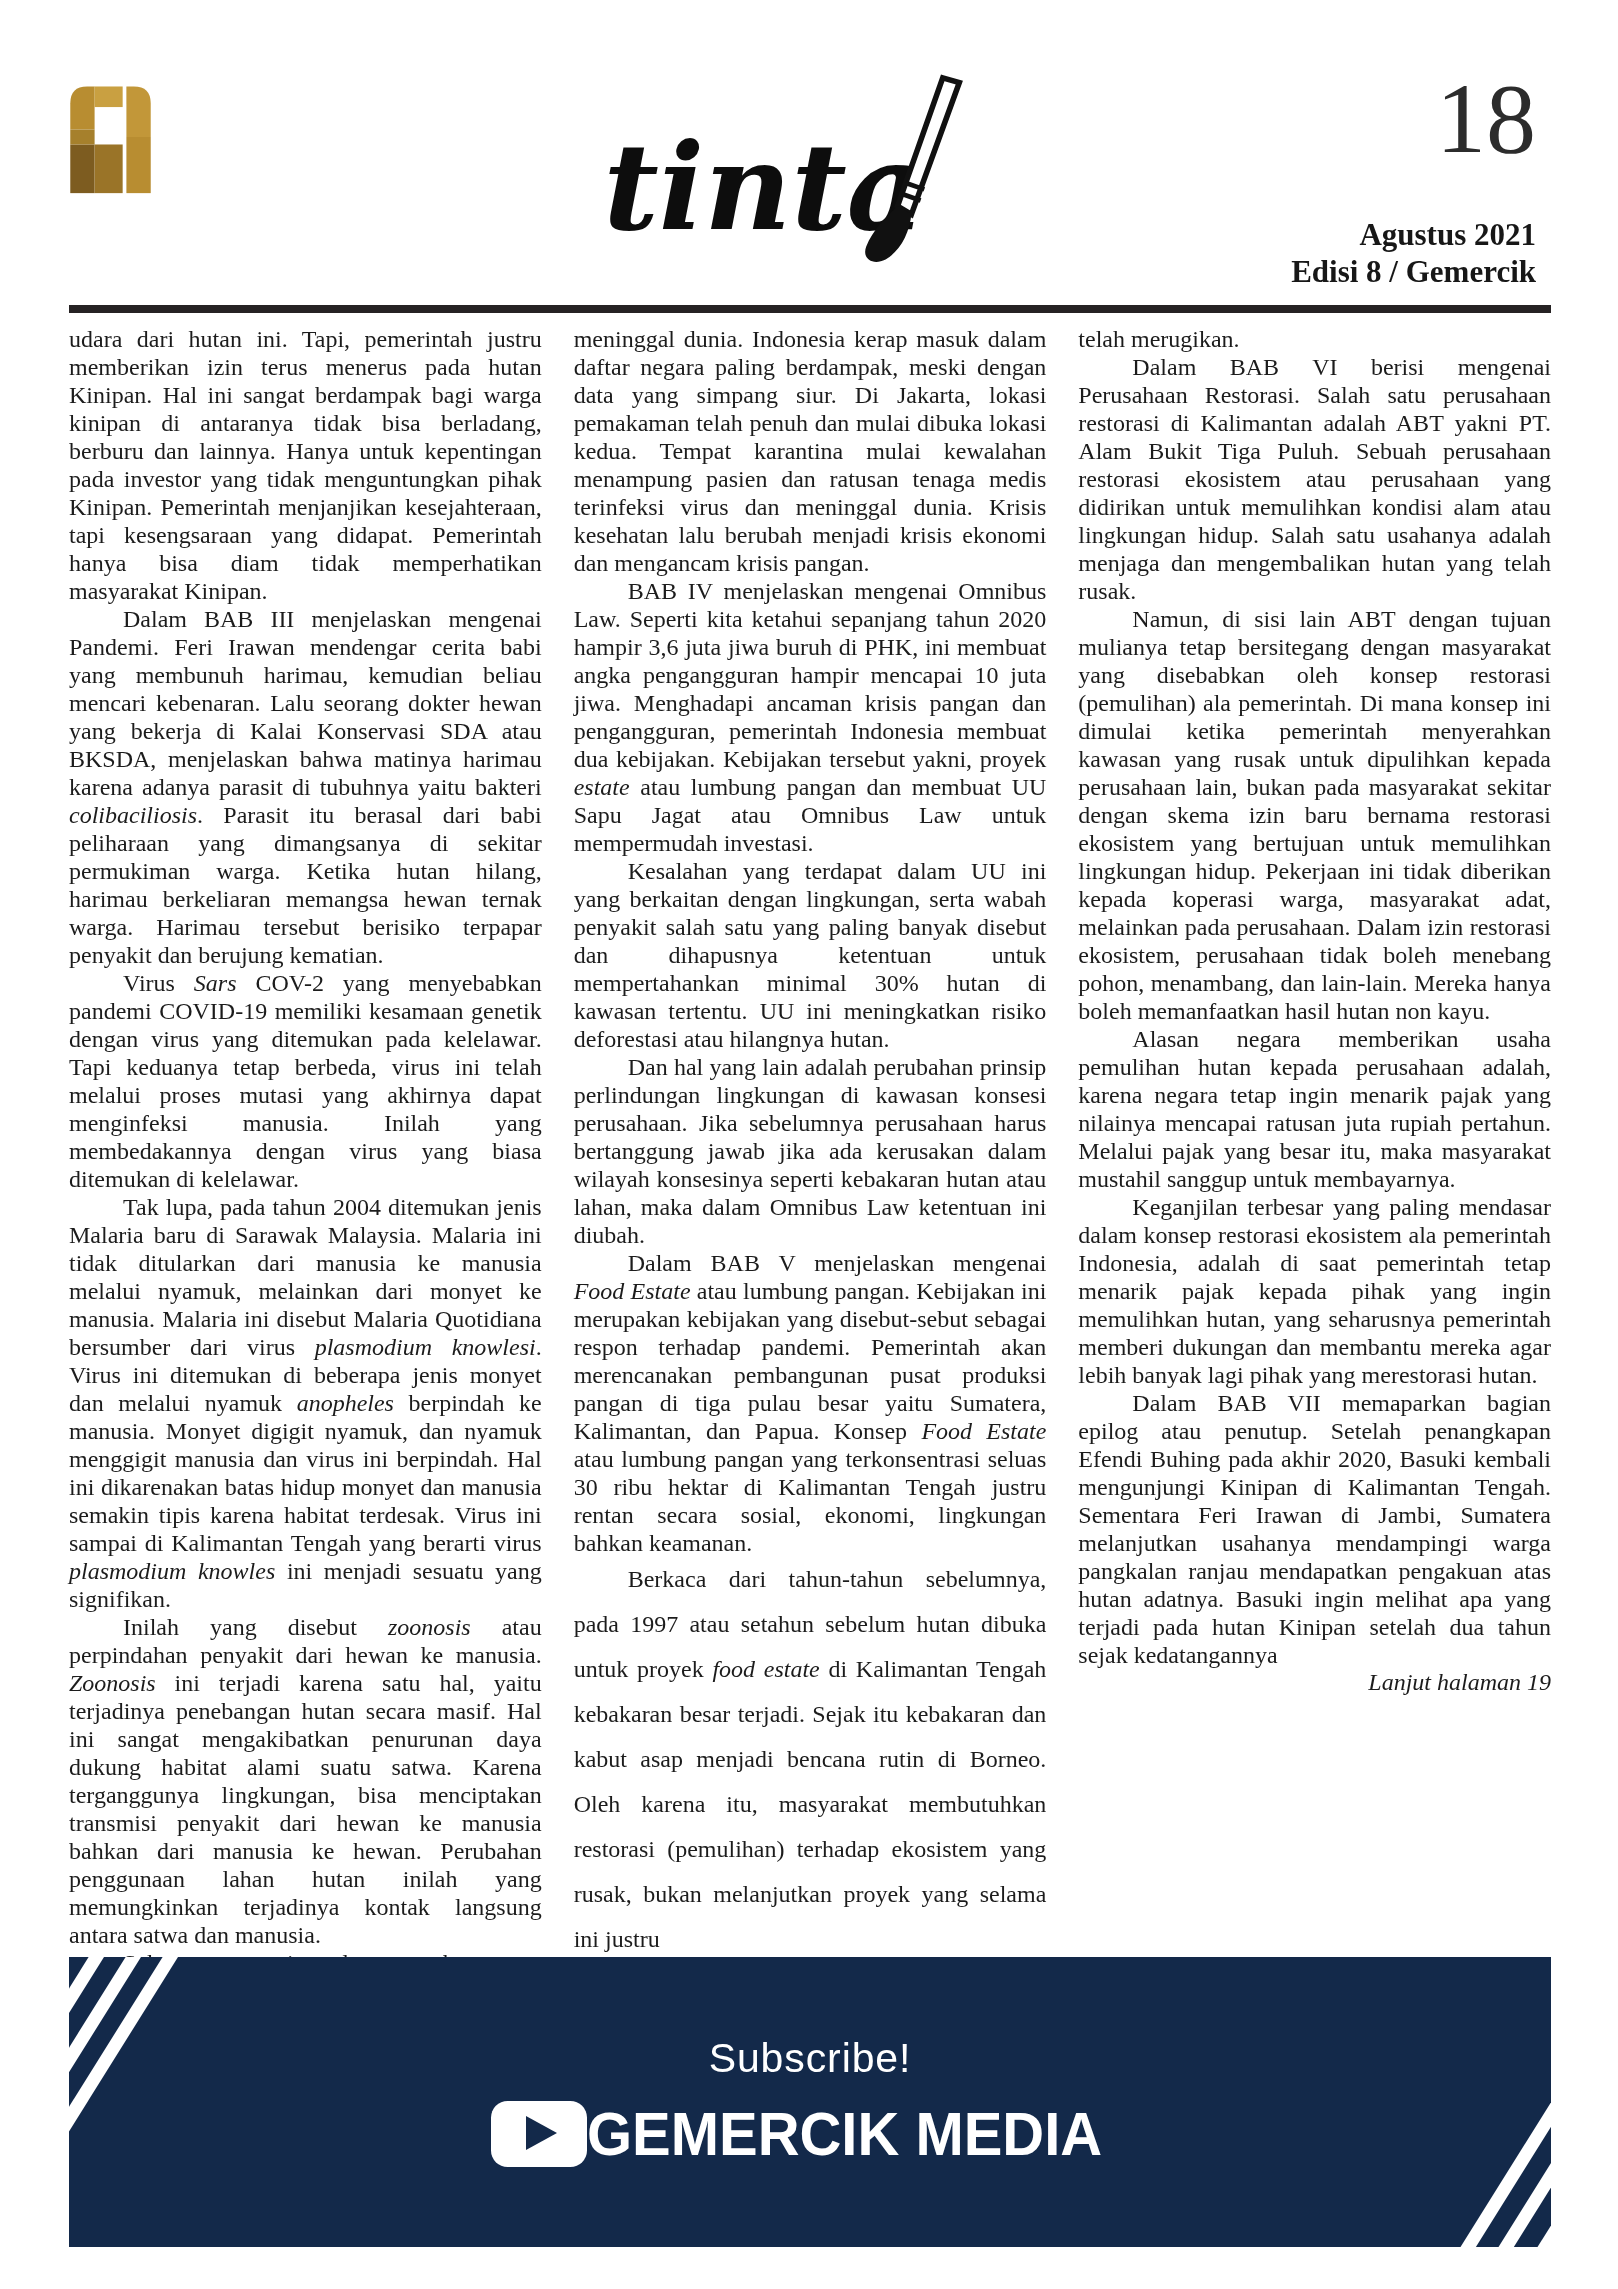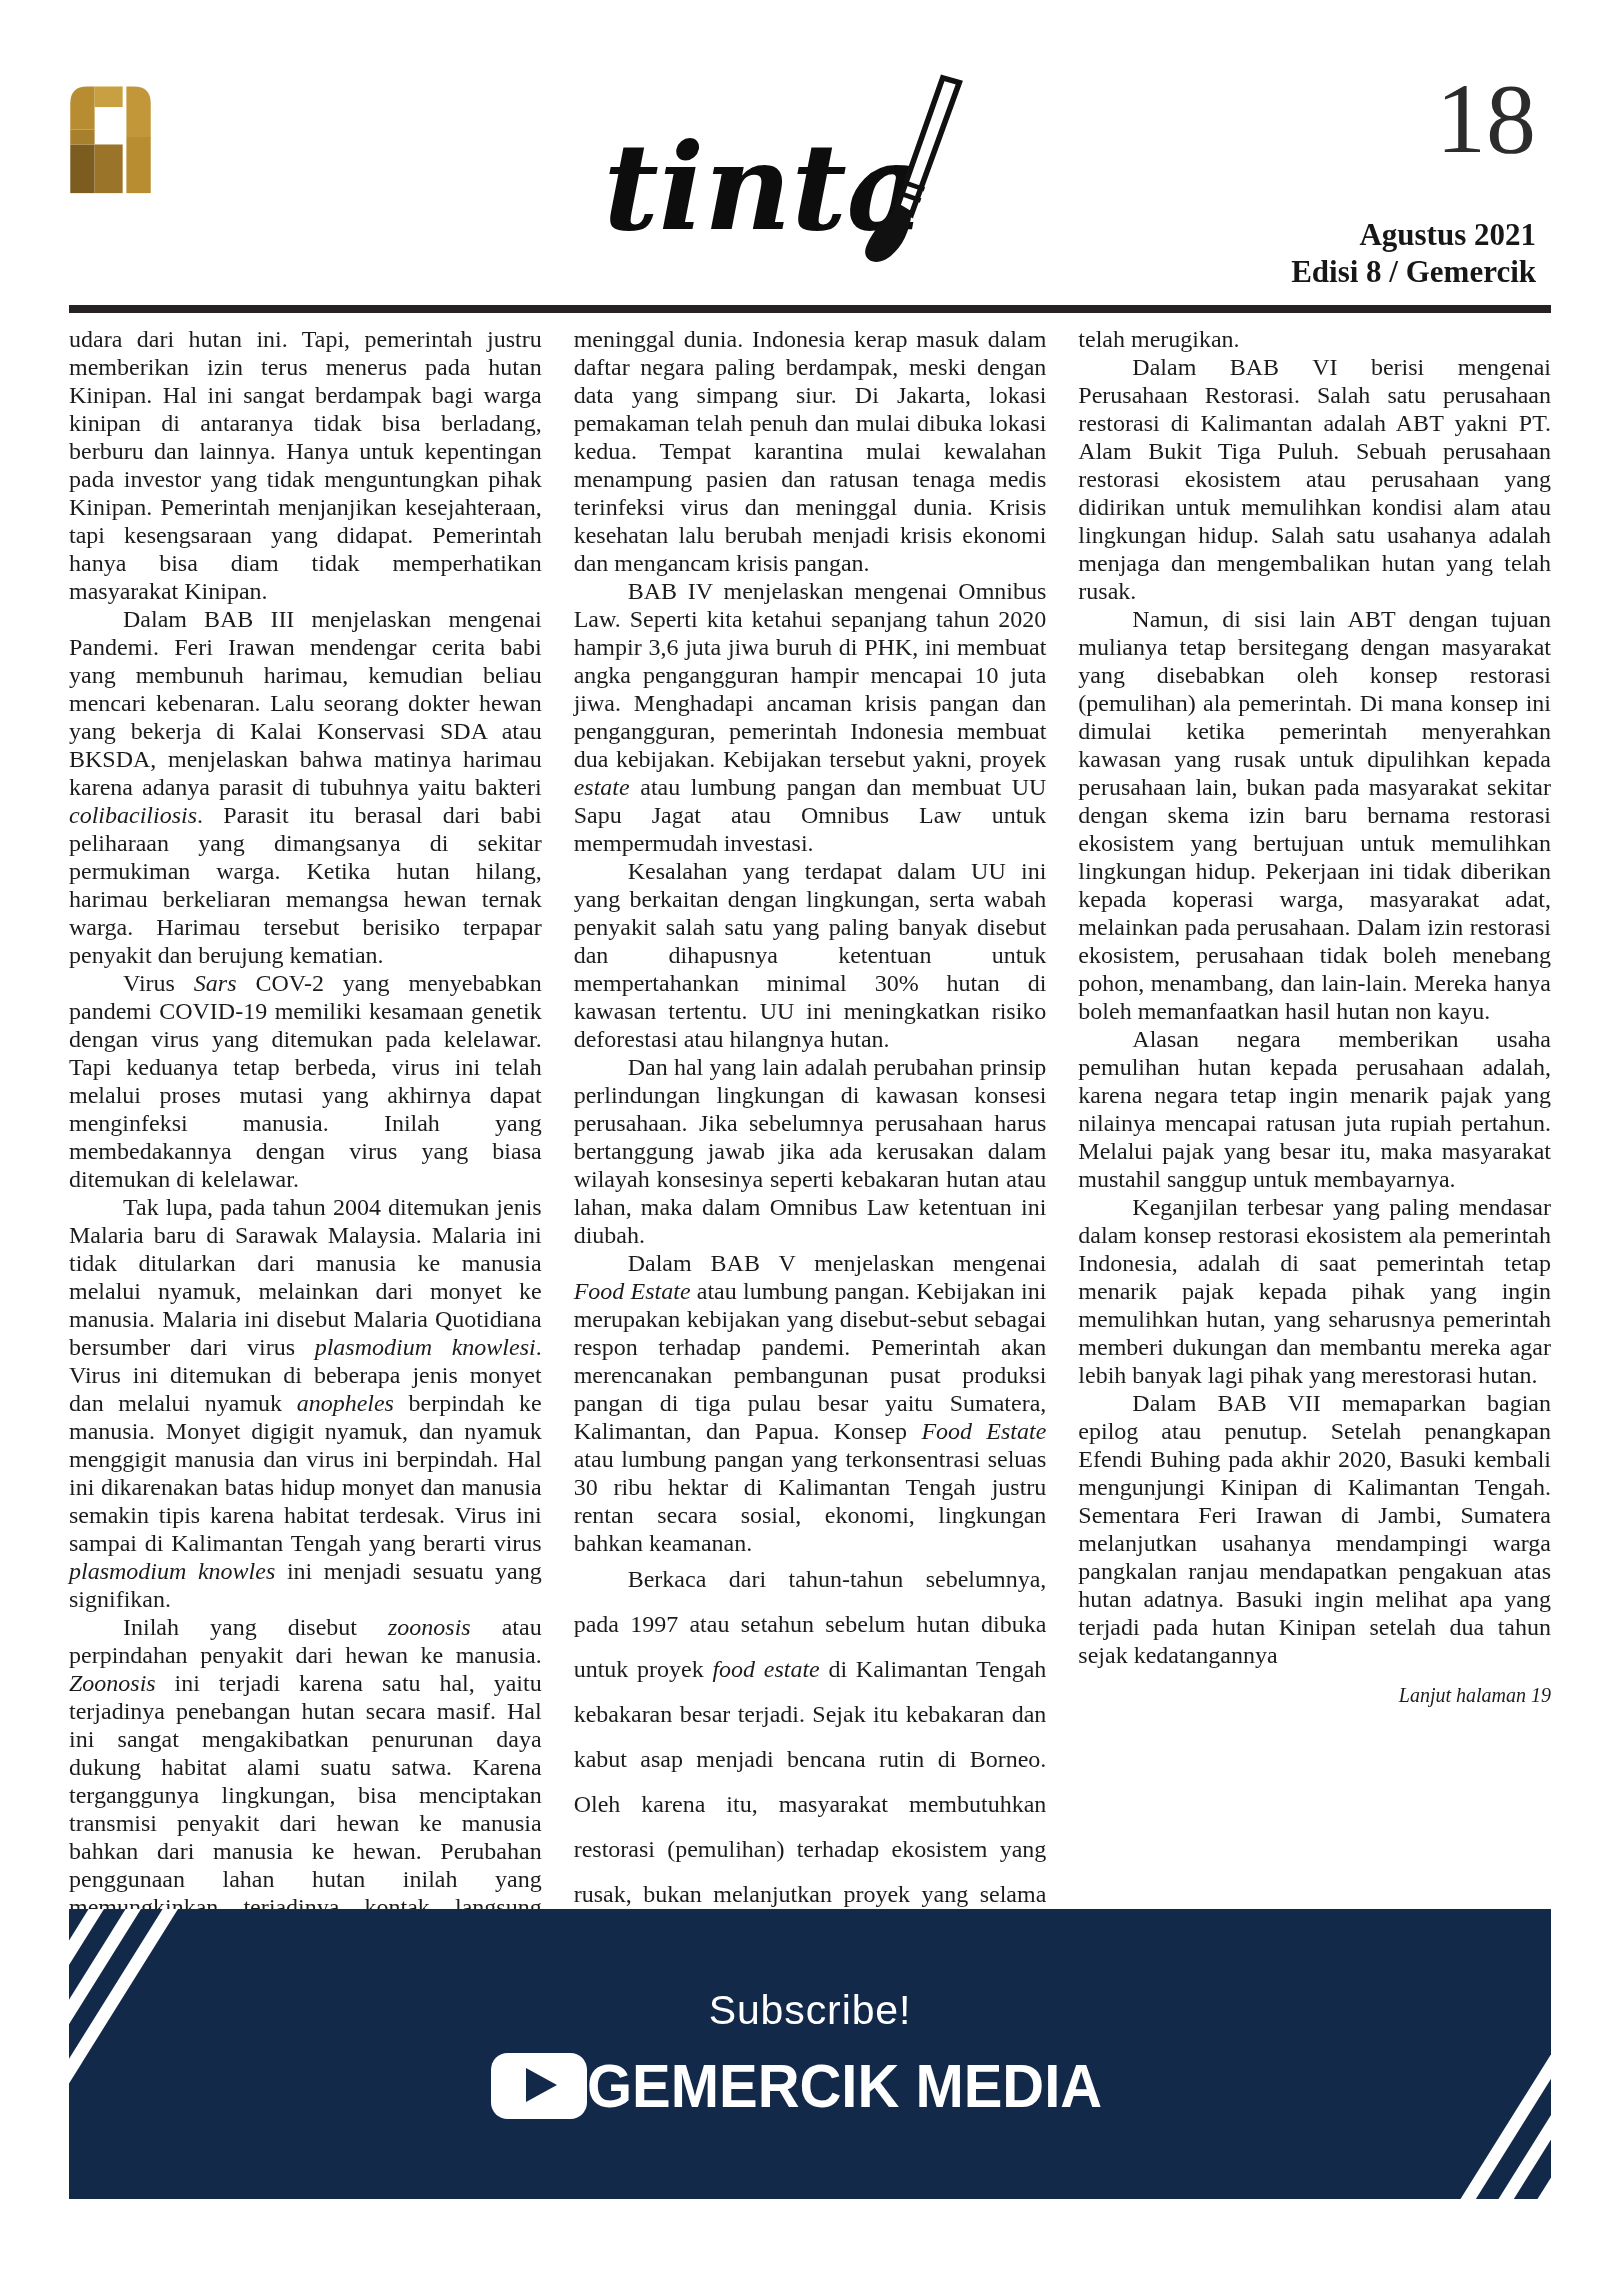--- a/index.html
+++ b/index.html
@@ -18,24 +18,24 @@
   .issue-block .edition { font-size:31px; line-height:37px; }
   .header-rule { position:absolute; left:69px; top:305px; width:1482px; height:8.3px; background:#262223; }
 
   
   .article { position:absolute; left:69px; top:325px; width:1482px; display:flex; gap:32px; }
   .col { width:473px; }
   .col p { font-size:24px; line-height:28px; text-align:justify; text-indent:54px; color:#1c1c1c; }
   .col p.noindent { text-indent:0; }
   .col p.loose { line-height:45px; }
   .col p i { font-style:italic; }
-  .continuation-note { margin-top:15px; font-size:20px; font-style:italic; text-align:right; color:#1c1c1c; }
+  .continuation-note { margin-top:0; font-size:24px; font-style:italic; text-align:right; color:#1c1c1c; }
 
   
-  .banner { position:absolute; left:69px; top:1909px; width:1482px; height:290px; background:#13294a; overflow:hidden; }
+  .banner { position:absolute; left:69px; top:1957px; width:1482px; height:290px; background:#13294a; overflow:hidden; }
   .stripe { position:absolute; width:13px; background:#ffffff; transform:rotate(32deg); }
   .stripe.tl { height:397px; top:-138px; }
   .stripe.tl.s1 { left:-16.6px; } .stripe.tl.s2 { left:20px; } .stripe.tl.s3 { left:57px; }
   .stripe.br { height:517px; top:-9.2px; }
   .stripe.br.s1 { left:1418px; } .stripe.br.s2 { left:1456px; } .stripe.br.s3 { left:1495px; }
   .banner-inner { position:absolute; left:0; top:0; width:100%; height:100%;
                   display:flex; flex-direction:column; align-items:center; justify-content:center; gap:16.6px;
                   font-family:"Liberation Sans", sans-serif; color:#ffffff; }
   .subscribe { font-size:41px; font-weight:400; letter-spacing:0.9px; }
   .channel-row { display:flex; align-items:center; }

